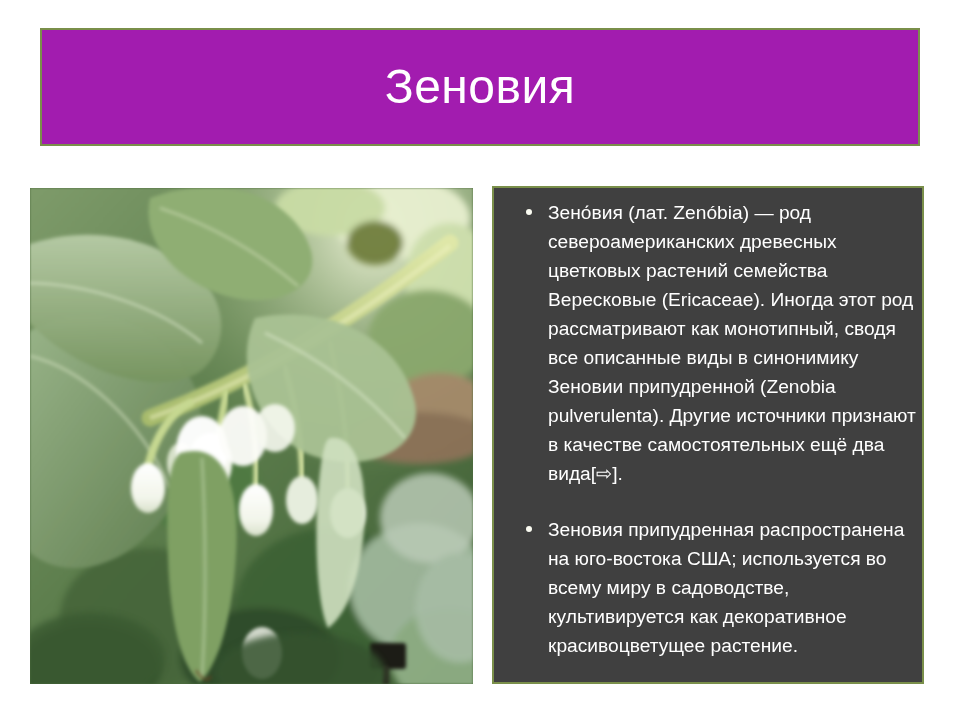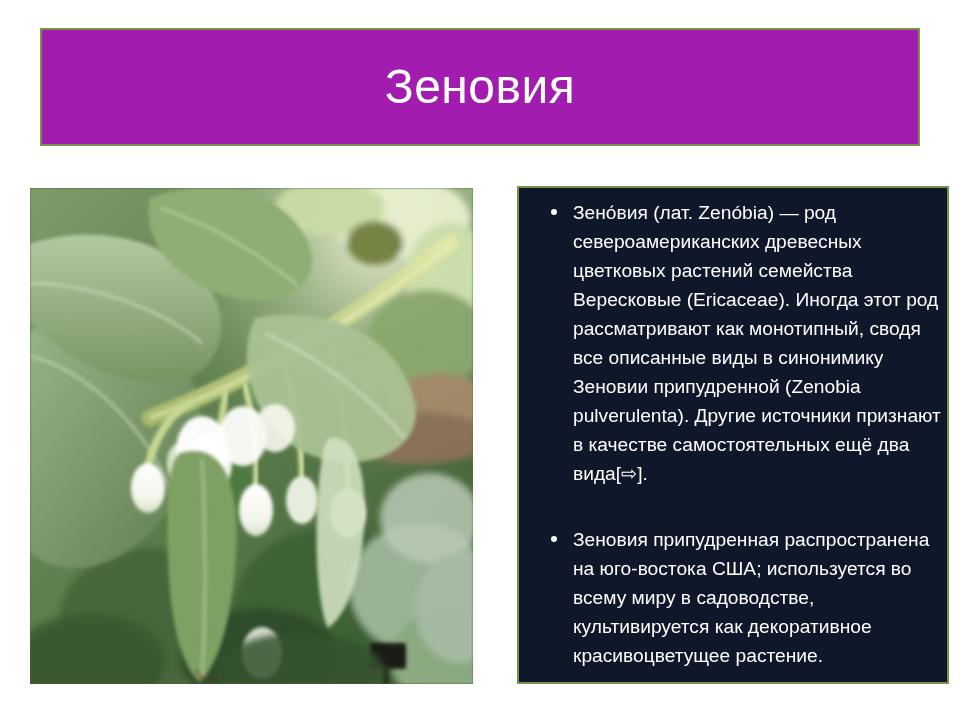--- a/index.html
+++ b/index.html
@@ -53,46 +53,46 @@
     position: absolute;
     inset: 0;
     width: 100%;
     height: 100%;
     filter: blur(1.1px);
   }
 
   
   #content-box {
     position: absolute;
-    left: 517px;
+    left: 492px;
     top: 186px;
     width: 432px;
     height: 498px;
-    background: #0f172a;
+    background: #404040;
     border: 2px solid #7a8f4a;
     box-sizing: border-box;
     padding: 10px 5px 8px 10px;
   }
   #bullet-list {
     list-style: none;
     margin: 0;
     padding: 0;
   }
   .bullet-item {
     position: relative;
     padding-left: 44px;
     color: #ffffff;
     font-size: 19.2px;
     line-height: 29px;
     font-family: "Liberation Sans", sans-serif;
     text-align: left;
     word-spacing: 0px;
   }
   .bullet-item + .bullet-item {
-    margin-top: 37px;
+    margin-top: 27px;
   }
   .bullet-dot {
     position: absolute;
     left: 22px;
     top: 11px;
     width: 6px;
     height: 6px;
     background: #fbfcf2;
     border-radius: 50%;
   }

